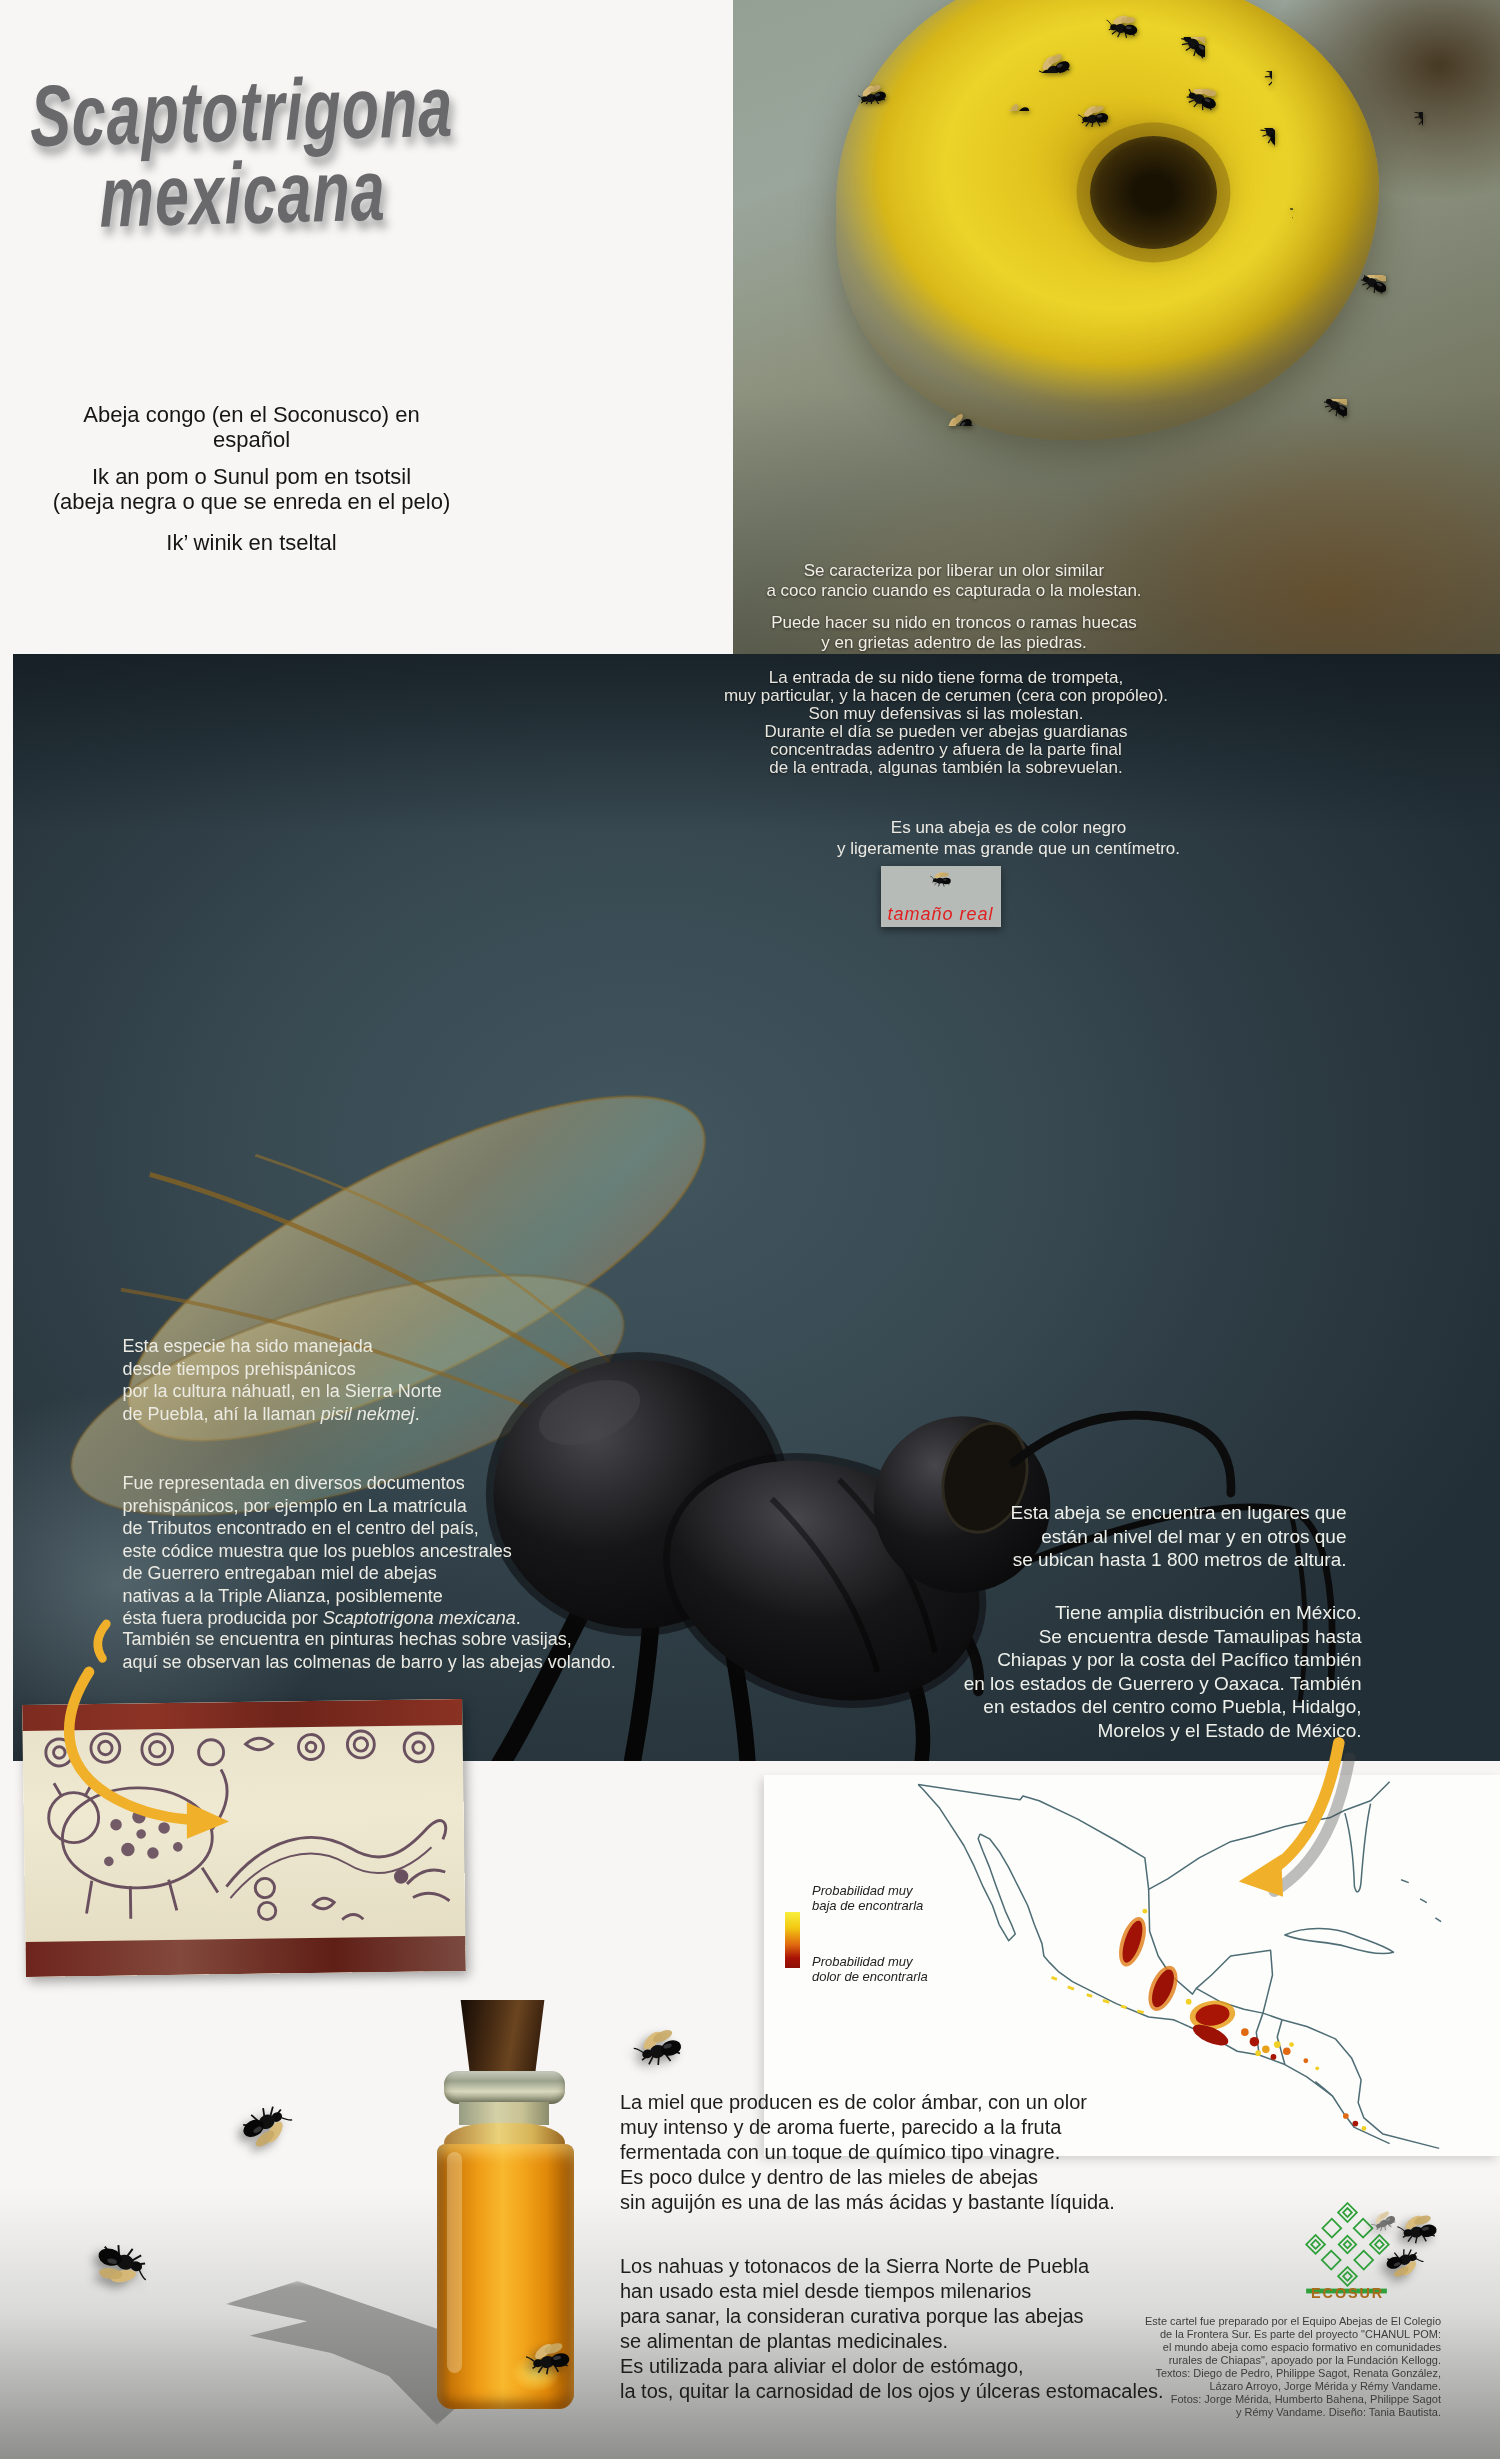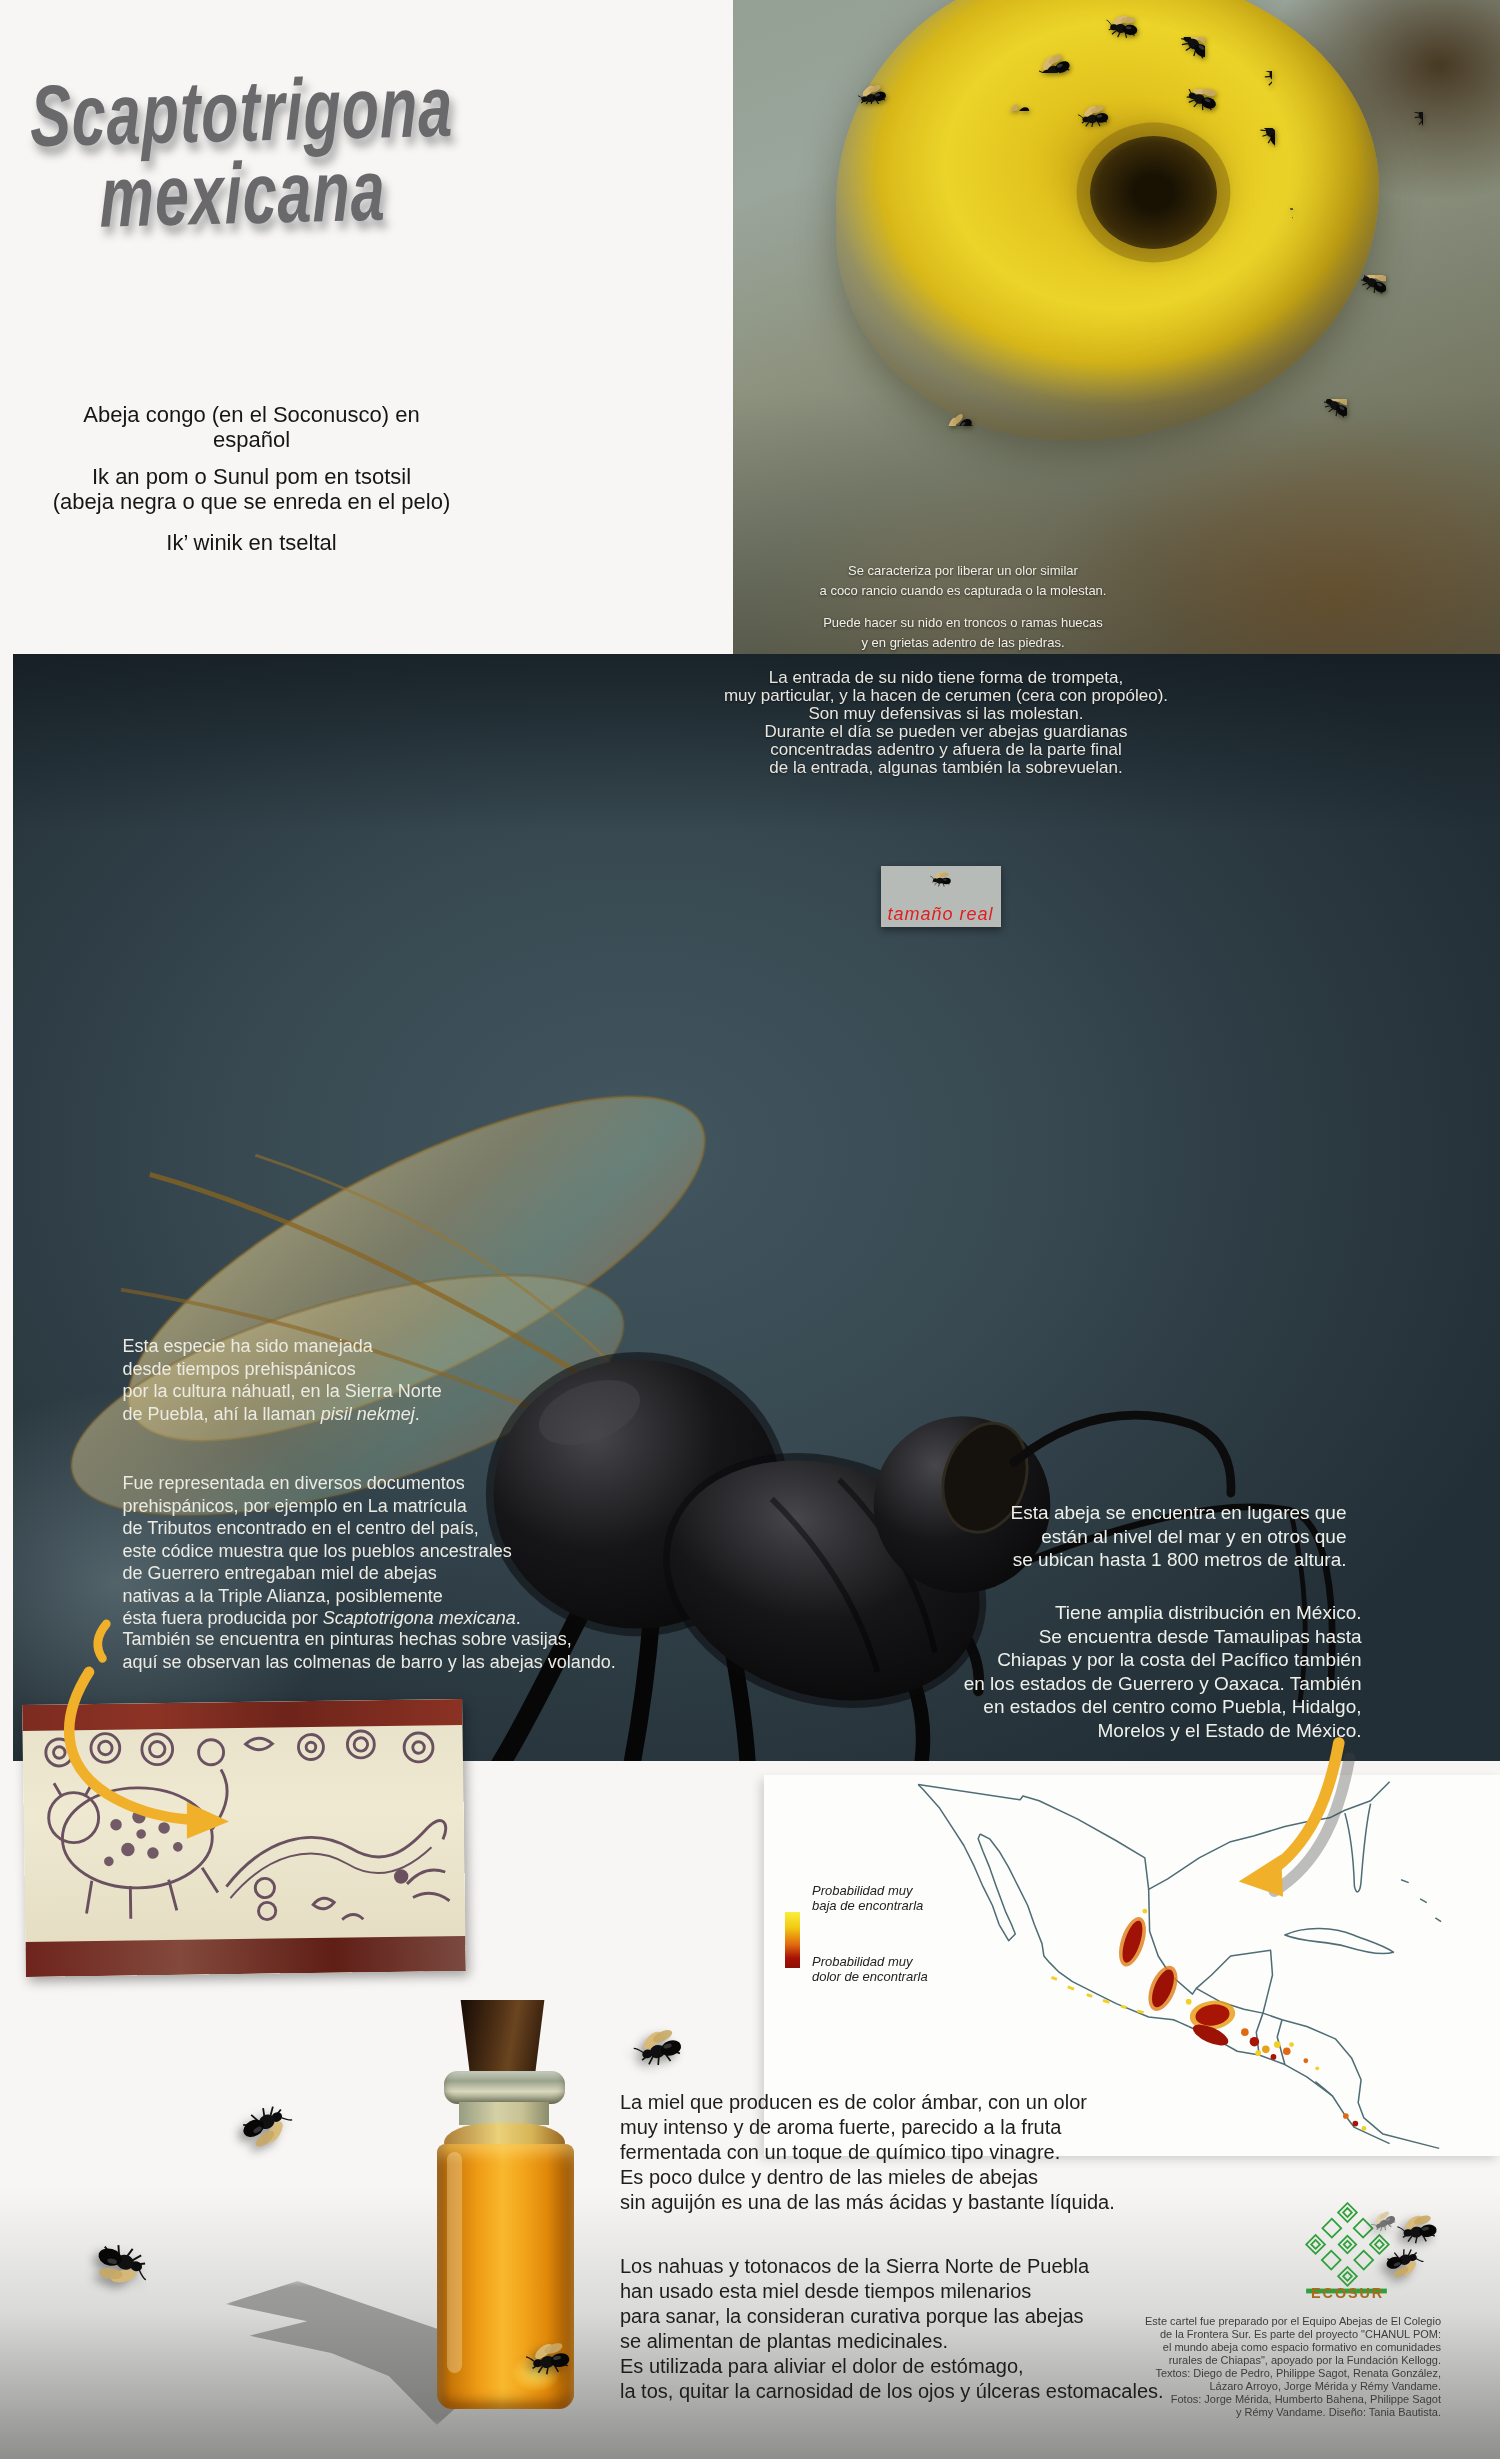--- a/index.html
+++ b/index.html
@@ -30,22 +30,22 @@
       linear-gradient(160deg,#95a095 0%,#9aa59b 22%,#8d937f 42%,#7e8471 58%,#74755f 75%,#6f6c54 100%);}
   .nest-blob{position:absolute;left:103px;top:-33px;width:543px;height:473px;
     border-radius:46% 54% 57% 43% / 52% 48% 55% 45%;
     background:radial-gradient(58% 55% at 52% 42%,#c7a114 0%,#e2c41e 28%,#ecd429 55%,#d8b819 76%,rgba(186,152,18,.25) 92%,rgba(186,152,18,0) 100%);
     box-shadow:inset -23px -33px 67px rgba(92,62,0,.45), 0 13.4px 38px rgba(40,35,10,.35);}
   .nest-hole{position:absolute;left:357px;top:136px;width:127px;height:113px;border-radius:50%;
     background:radial-gradient(#191203 22%,#3a2b08 62%,#6c5610 88%,rgba(108,86,16,0));
     box-shadow:0 0 0 13.4px rgba(141,111,16,.55),0 0 33px rgba(60,40,0,.55);}
   .nest-scrim{position:absolute;left:0;bottom:0;width:100%;height:40%;
     background:linear-gradient(180deg,rgba(40,42,36,0),rgba(40,42,36,.38));}
-  .photo-cap{position:absolute;left:9px;width:442px;text-align:center;color:#f1efe7;
-    font-size:13px;line-height:20px;text-shadow:0 1px 2.9px rgba(0,0,0,.65);}
+  .photo-cap{position:absolute;left:0;width:442px;text-align:center;color:#f1efe7;
+    font-size:17px;line-height:20px;text-shadow:0 1px 2.9px rgba(0,0,0,.65);}
   .cap1{top:561px;}
   .cap2{top:613px;}
   
   .main-photo{left:12.5px;top:654px;width:1488px;height:1107px;overflow:hidden;
     background:
       linear-gradient(180deg,rgba(12,20,24,.6),rgba(12,20,24,0) 16%),
       radial-gradient(307px 269px at 7% 84%,rgba(150,172,178,.38),rgba(150,172,178,0) 72%),
       radial-gradient(941px 730px at 42% 45%,#42565f 0%,#374850 45%,#2c3a42 72%,#232f37 100%);}
   .mainbee{position:absolute;left:0;top:0;width:100%;height:100%;}
   .entrance-text{position:absolute;left:501px;top:15.4px;width:865px;text-align:center;
@@ -285,20 +285,24 @@
       <path d="M1042,842 C1100,795 1162,782 1226,802 C1258,814 1270,842 1268,874" stroke="#0c0c0c" stroke-width="9" fill="none" stroke-linecap="round"></path>
       <ellipse cx="600" cy="790" rx="55" ry="30" transform="rotate(-20 600 790)" fill="#46464c" opacity=".5"></ellipse>
     </svg>
     <div class="entrance-text">
         <div>La entrada de su nido tiene forma de trompeta,</div>
         <div>muy particular, y la hacen de cerumen (cera con propóleo).</div>
         <div>Son muy defensivas si las molestan.</div>
         <div>Durante el día se pueden ver abejas guardianas</div>
         <div>concentradas adentro y afuera de la parte final</div>
         <div>de la entrada, algunas también la sobrevuelan.</div>
+      </div>
+    <div class="desc-text">
+        <div>Es una abeja es de color negro</div>
+        <div>y ligeramente mas grande que un centímetro.</div>
       </div>
     <div class="size-box">
       <svg class="szbee" width="25" height="19" viewBox="0 0 26 20">
           <use href="#bee"></use>
         </svg>
       <div class="size-label">tamaño real</div>
     </div>
     <div class="tblock hist1">
       <div>
           <div>Esta especie ha sido manejada</div>

